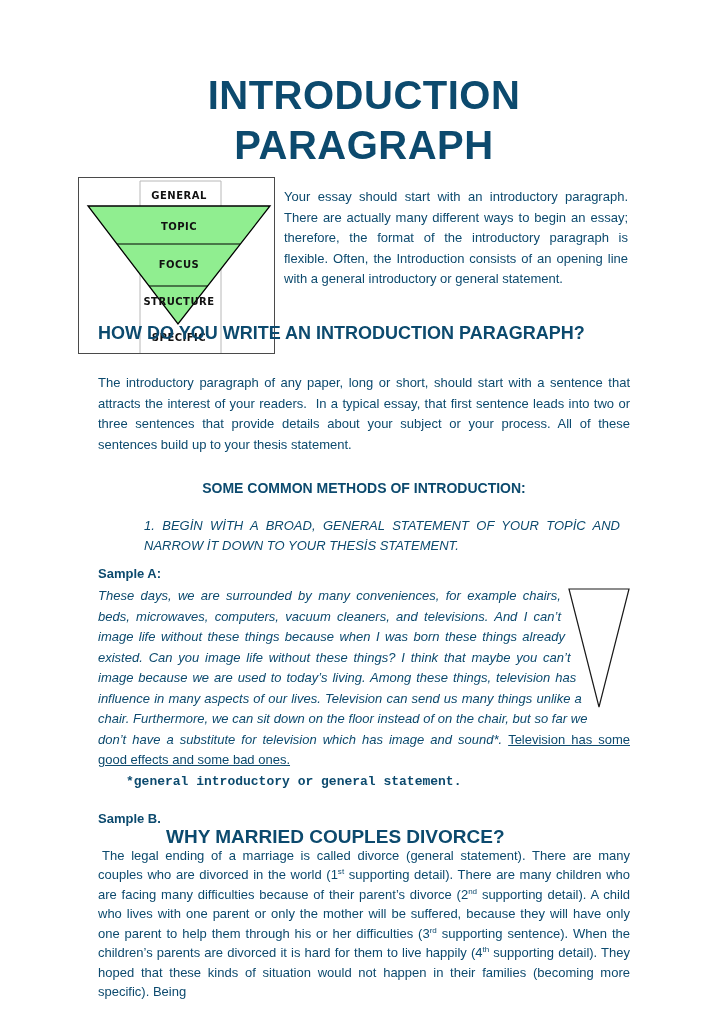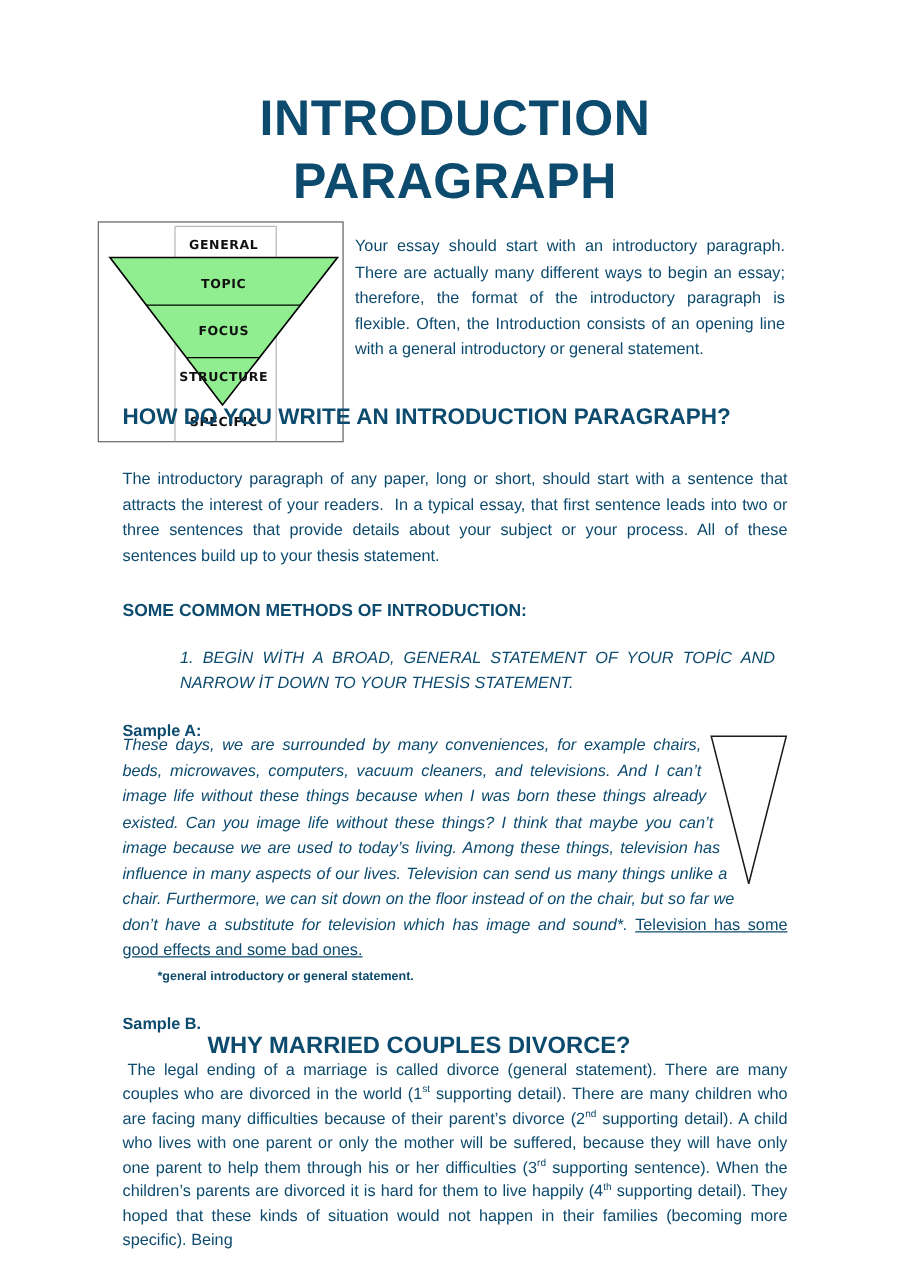--- a/index.html
+++ b/index.html
@@ -40,47 +40,47 @@
   .intro-text {
     width:344px;
     padding-top:10px;
     font-size:13px;
     line-height:20.5px;
     text-align:justify;
   }
 
   .h1 { margin-top:17px; font-size:18px; font-weight:bold; }
   .p-explain { margin-top:29px; font-size:13px; line-height:20.5px; text-align:justify; }
-  .h2 { margin-top:25px; font-size:14px; font-weight:bold; }
+  .h2 { margin-top:25px; font-size:14px; font-weight:bold;text-align:center; }
   .method {
     margin:20px 10px 0 46px;
     font-size:13px;
     line-height:20px;
     text-align:justify;
   }
 
   .sample-row { position:relative; margin-top:10px; height:20px; font-size:13px; }
-  .sample-row .lbl { position:absolute; left:0; top:11px; font-weight:bold; }
+  .sample-row .lbl { position:absolute; left:0; top:0; font-weight:bold; }
   .sample-row .ttl { display:block; text-align:center; font-weight:bold; }
 
   .sample-a-para {
     font-size:13px;
     line-height:20.5px;
     text-align:justify;
   }
   .tri-float {
     float:right;
     width:62px; height:120px;
     shape-outside: polygon(0 0, 100% 0, 50% 100%);
     shape-margin:7px;
     margin:2px 0 4px 7px;
   }
   .tri-float svg { display:block; width:62px; height:120px; }
 
-  .footnote { margin:1px 0 0 28px; font-size:10px; line-height:20px; font-weight:bold; }
+  .footnote { margin:1px 0 0 28px; font-size:13px; line-height:20px; font-weight:bold;font-family:Liberation Mono, monospace; }
 
   .sample-b-label { margin-top:18px; font-size:13px; line-height:18px; font-weight:bold; }
   .sample-b-title { margin-left:68px; font-size:19px; line-height:18px; font-weight:bold; }
   .sample-b-para {
     font-size:13px;
     line-height:19.5px;
     text-align:justify;
     text-indent:4px;
   }
 </style>

